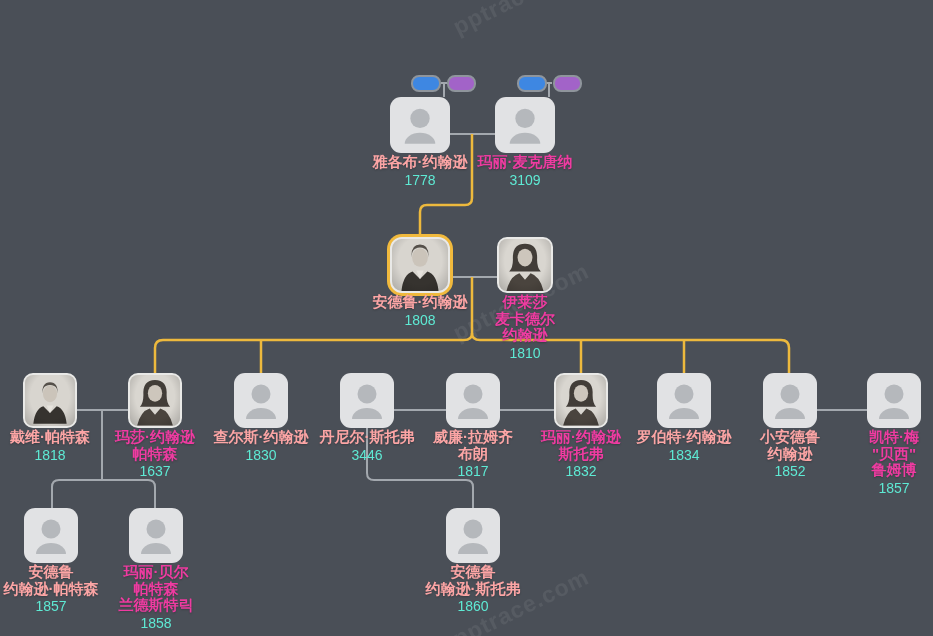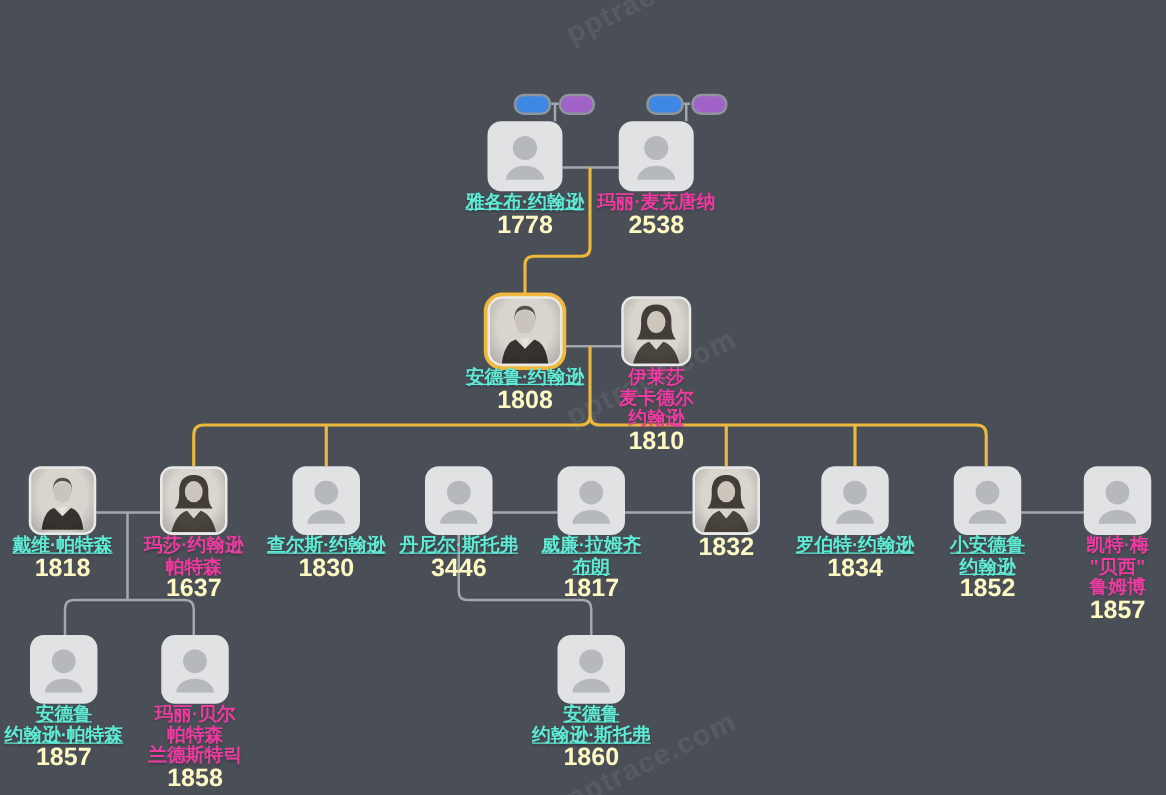--- a/index.html
+++ b/index.html
@@ -34,23 +34,23 @@
     content:""; position:absolute; inset:0;
     background:radial-gradient(ellipse at 50% 42%, rgba(0,0,0,0) 55%, rgba(0,0,0,0.22) 100%);
   }
   .portrait.highlight{
     box-shadow:0 0 0 3px #f0b93d; border-radius:12px;
   }
   .portrait svg{display:block; width:100%; height:100%;}
   .plabel{position:absolute; text-align:center;}
   .pname{font-size:15px; font-weight:700; line-height:16.5px; white-space:pre-line;
          text-shadow:0 1px 2px rgba(0,0,0,0.25);}
-  .pname.male{color:#5eead4;text-decoration:underline;}
+  .pname.male{color:#fca5a5;}
   .pname.female{color:#ef3ba1;}
-  .pyear{font-size:20px; font-weight:700; color:#fef9c3; line-height:18px;}
+  .pyear{font-size:14px; font-weight:400; color:#5eead4; line-height:18px;}
 </style>
 </head>
 <body>
 
 <div class="canvas">
   <div class="wm-layer" id="wm-layer">
       <span class="wm" style="left: 521px; top: -4px; transform: translate(-50%, -50%) rotate(-26deg);">pptrace.com</span>
       <span class="wm" style="left: 521px; top: 302px; transform: translate(-50%, -50%) rotate(-26deg);">pptrace.com</span>
       <span class="wm" style="left: 521px; top: 608px; transform: translate(-50%, -50%) rotate(-26deg);">pptrace.com</span>
     </div>
@@ -96,21 +96,21 @@
         <div class="pyear">1778</div>
       </div>
       <div class="portrait avatar" style="left: 495px; top: 97px; width: 60px; height: 56px;">
         <svg viewBox="0 0 54 55">
   <circle cx="27" cy="21" r="9.5" fill="#b5b8bc"></circle>
   <path d="M12,46 a15,11 0 0 1 30,0 Z" fill="#b5b8bc"></path>
         </svg>
       </div>
       <div class="plabel" style="left: 463px; top: 154px; width: 124px;">
         <div class="pname female">玛丽·麦克唐纳</div>
-        <div class="pyear">2538</div>
+        <div class="pyear">3109</div>
       </div>
       <div class="portrait photo highlight" style="left: 390px; top: 237px; width: 60px; height: 56px;">
         <svg viewBox="0 0 60 56">
   <rect width="60" height="56" fill="#d8d5cf"></rect>
   <path d="M21,20 Q20,6 30,6 Q40,6 39,20 Q39,12 35,10.5 Q30,8 25,10.5 Q21,12 21,20 Z" fill="#55504a"></path>
   <ellipse cx="30" cy="20" rx="8.5" ry="10" fill="#cbc4ba"></ellipse>
   <path d="M10,56 Q12,38 22,35 L30,43 L38,35 Q48,38 50,56 Z" fill="#36332f"></path>
   <path d="M26,34 L30,43 L34,34 Z" fill="#e6e3dd"></path>
         </svg>
       </div>
@@ -191,20 +191,22 @@
       </div>
       <div class="portrait photo" style="left: 554px; top: 373px; width: 54px; height: 55px;">
         <svg viewBox="0 0 56 56">
   <rect width="56" height="56" fill="#d9d6d0"></rect>
   <path d="M28,5 Q14,5 15,22 Q15,31 11,35 L45,35 Q41,31 41,22 Q42,5 28,5 Z" fill="#423d38"></path>
   <ellipse cx="28" cy="20" rx="8" ry="9.5" fill="#cdc6bc"></ellipse>
   <path d="M8,56 Q12,40 22,37 L28,44 L34,37 Q44,40 48,56 Z" fill="#4a443e"></path>
         </svg>
       </div>
       <div class="plabel" style="left: 519px; top: 429px; width: 124px;">
+        <div class="pname female">玛丽·约翰逊
+斯托弗</div>
         <div class="pyear">1832</div>
       </div>
       <div class="portrait avatar" style="left: 657px; top: 373px; width: 54px; height: 55px;">
         <svg viewBox="0 0 54 55">
   <circle cx="27" cy="21" r="9.5" fill="#b5b8bc"></circle>
   <path d="M12,46 a15,11 0 0 1 30,0 Z" fill="#b5b8bc"></path>
         </svg>
       </div>
       <div class="plabel" style="left: 622px; top: 429px; width: 124px;">
         <div class="pname male">罗伯特·约翰逊</div>

